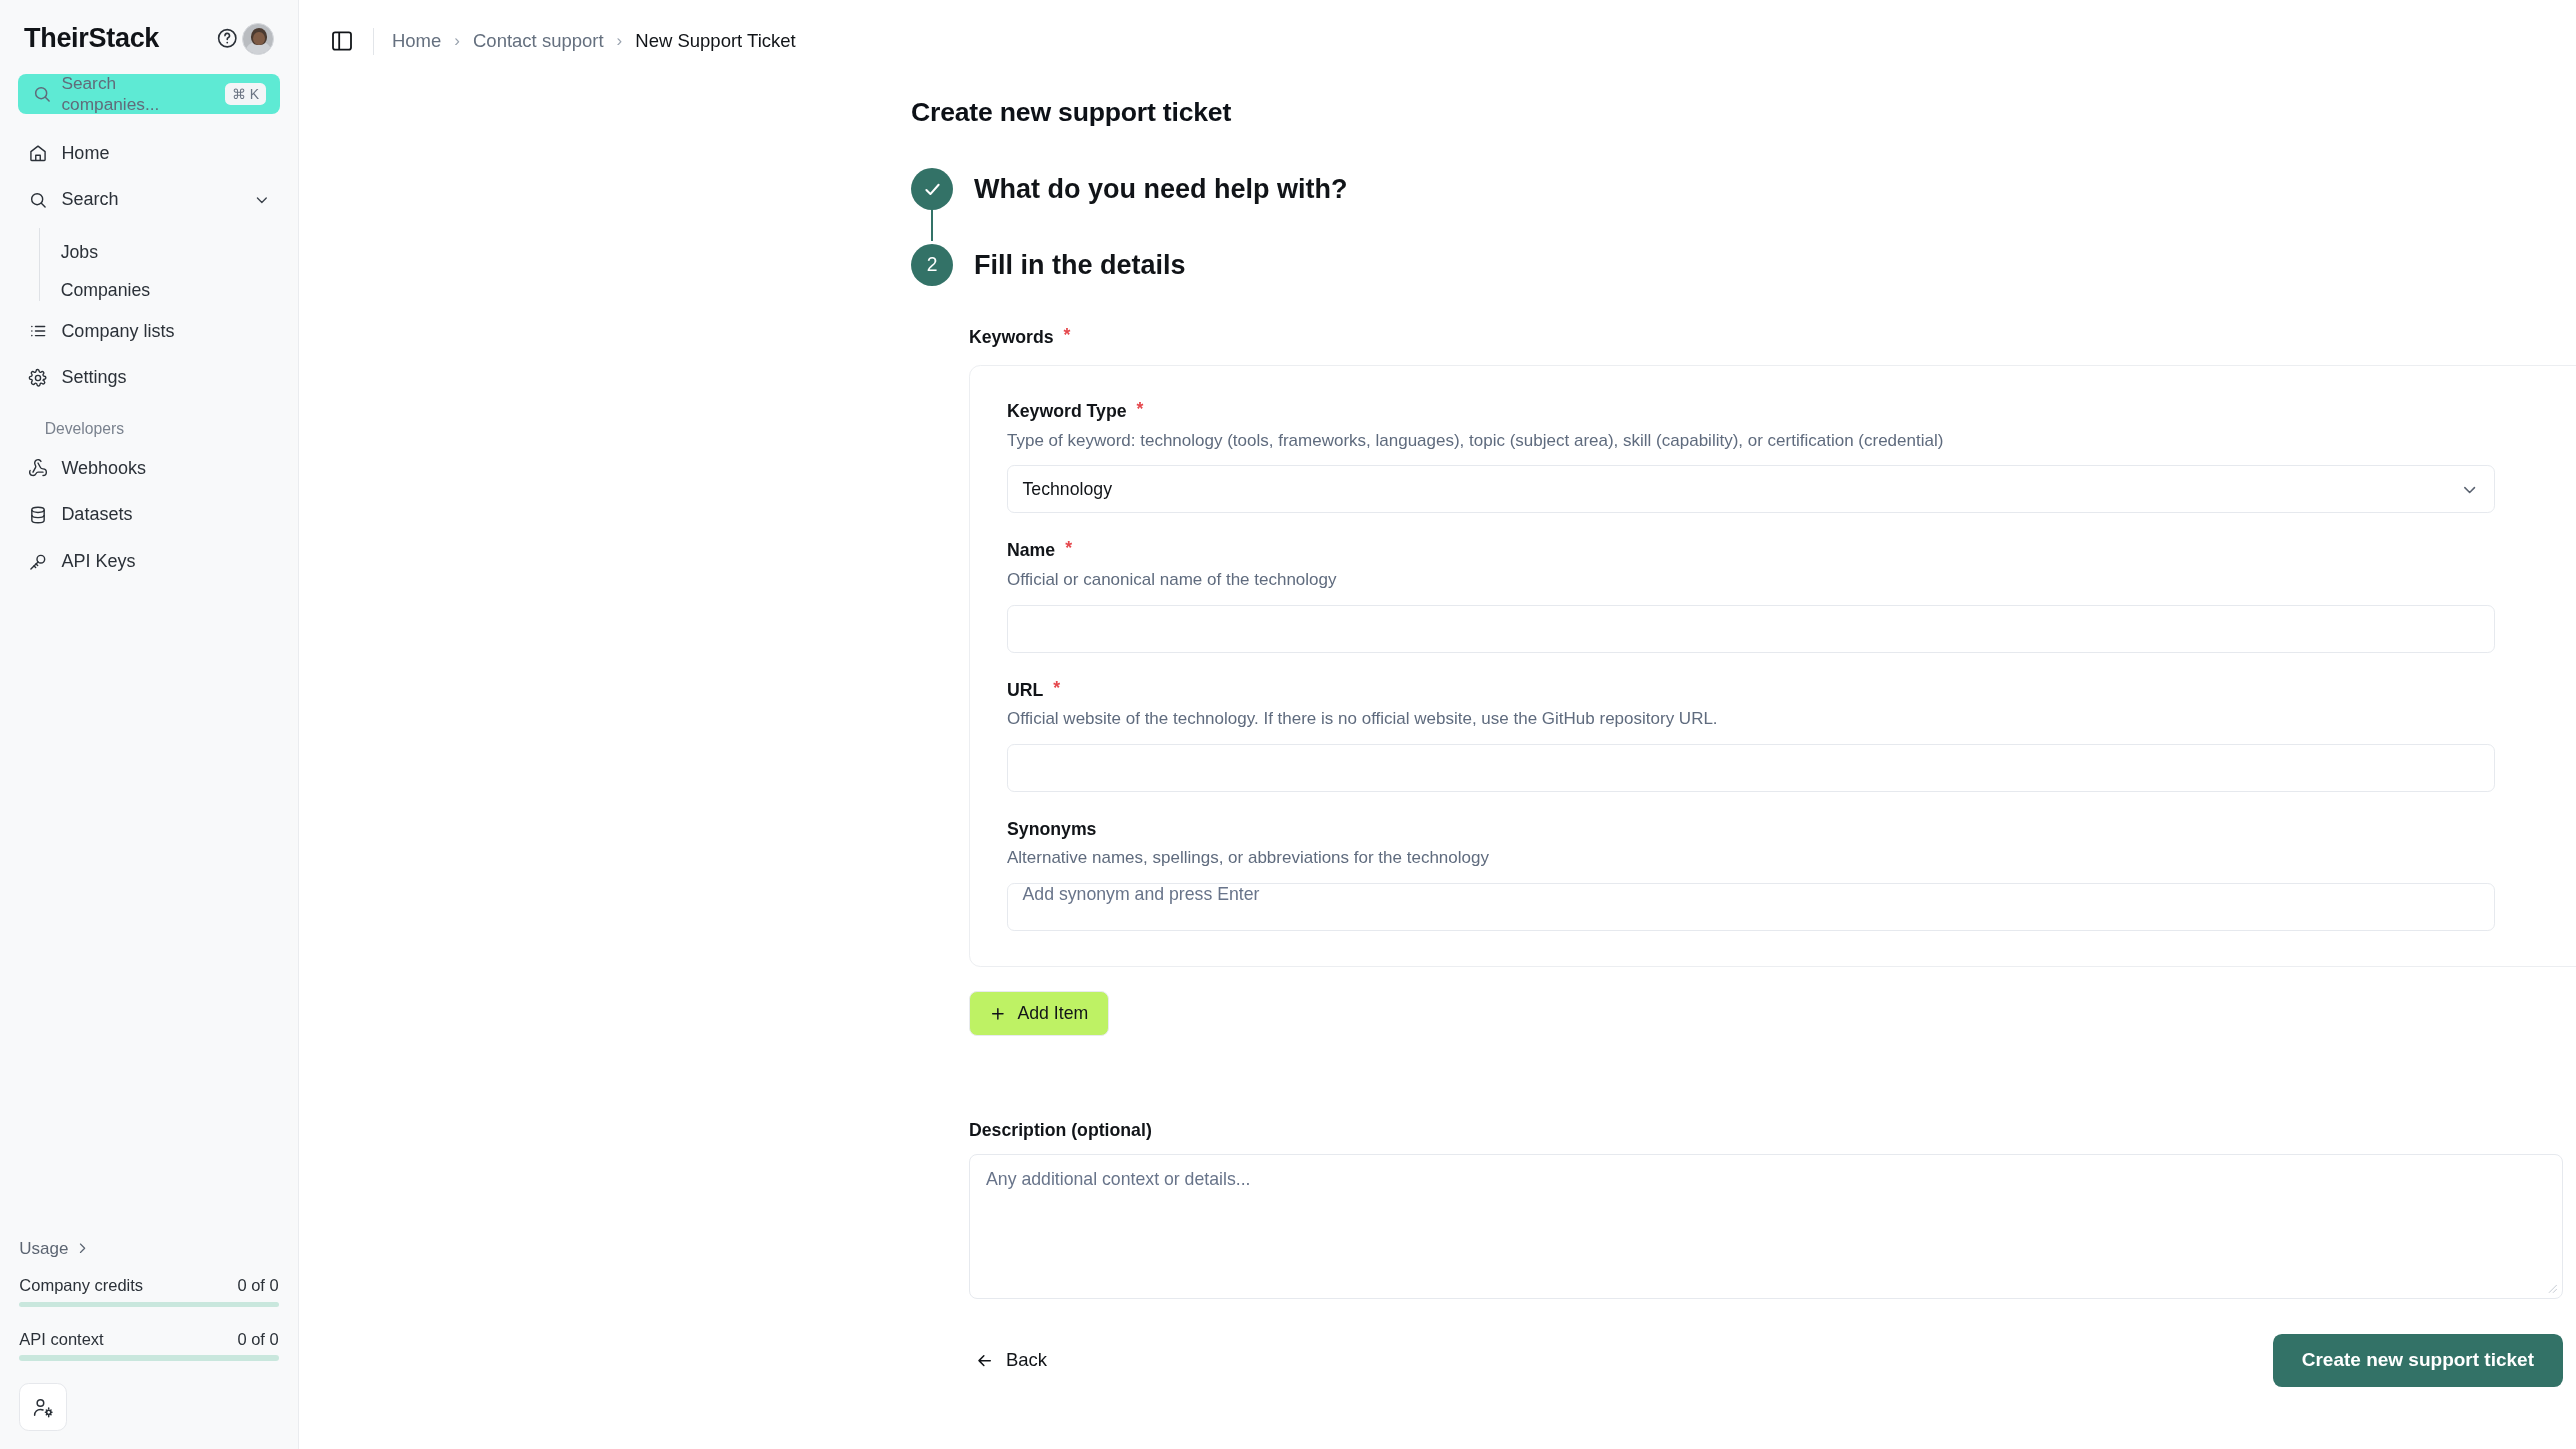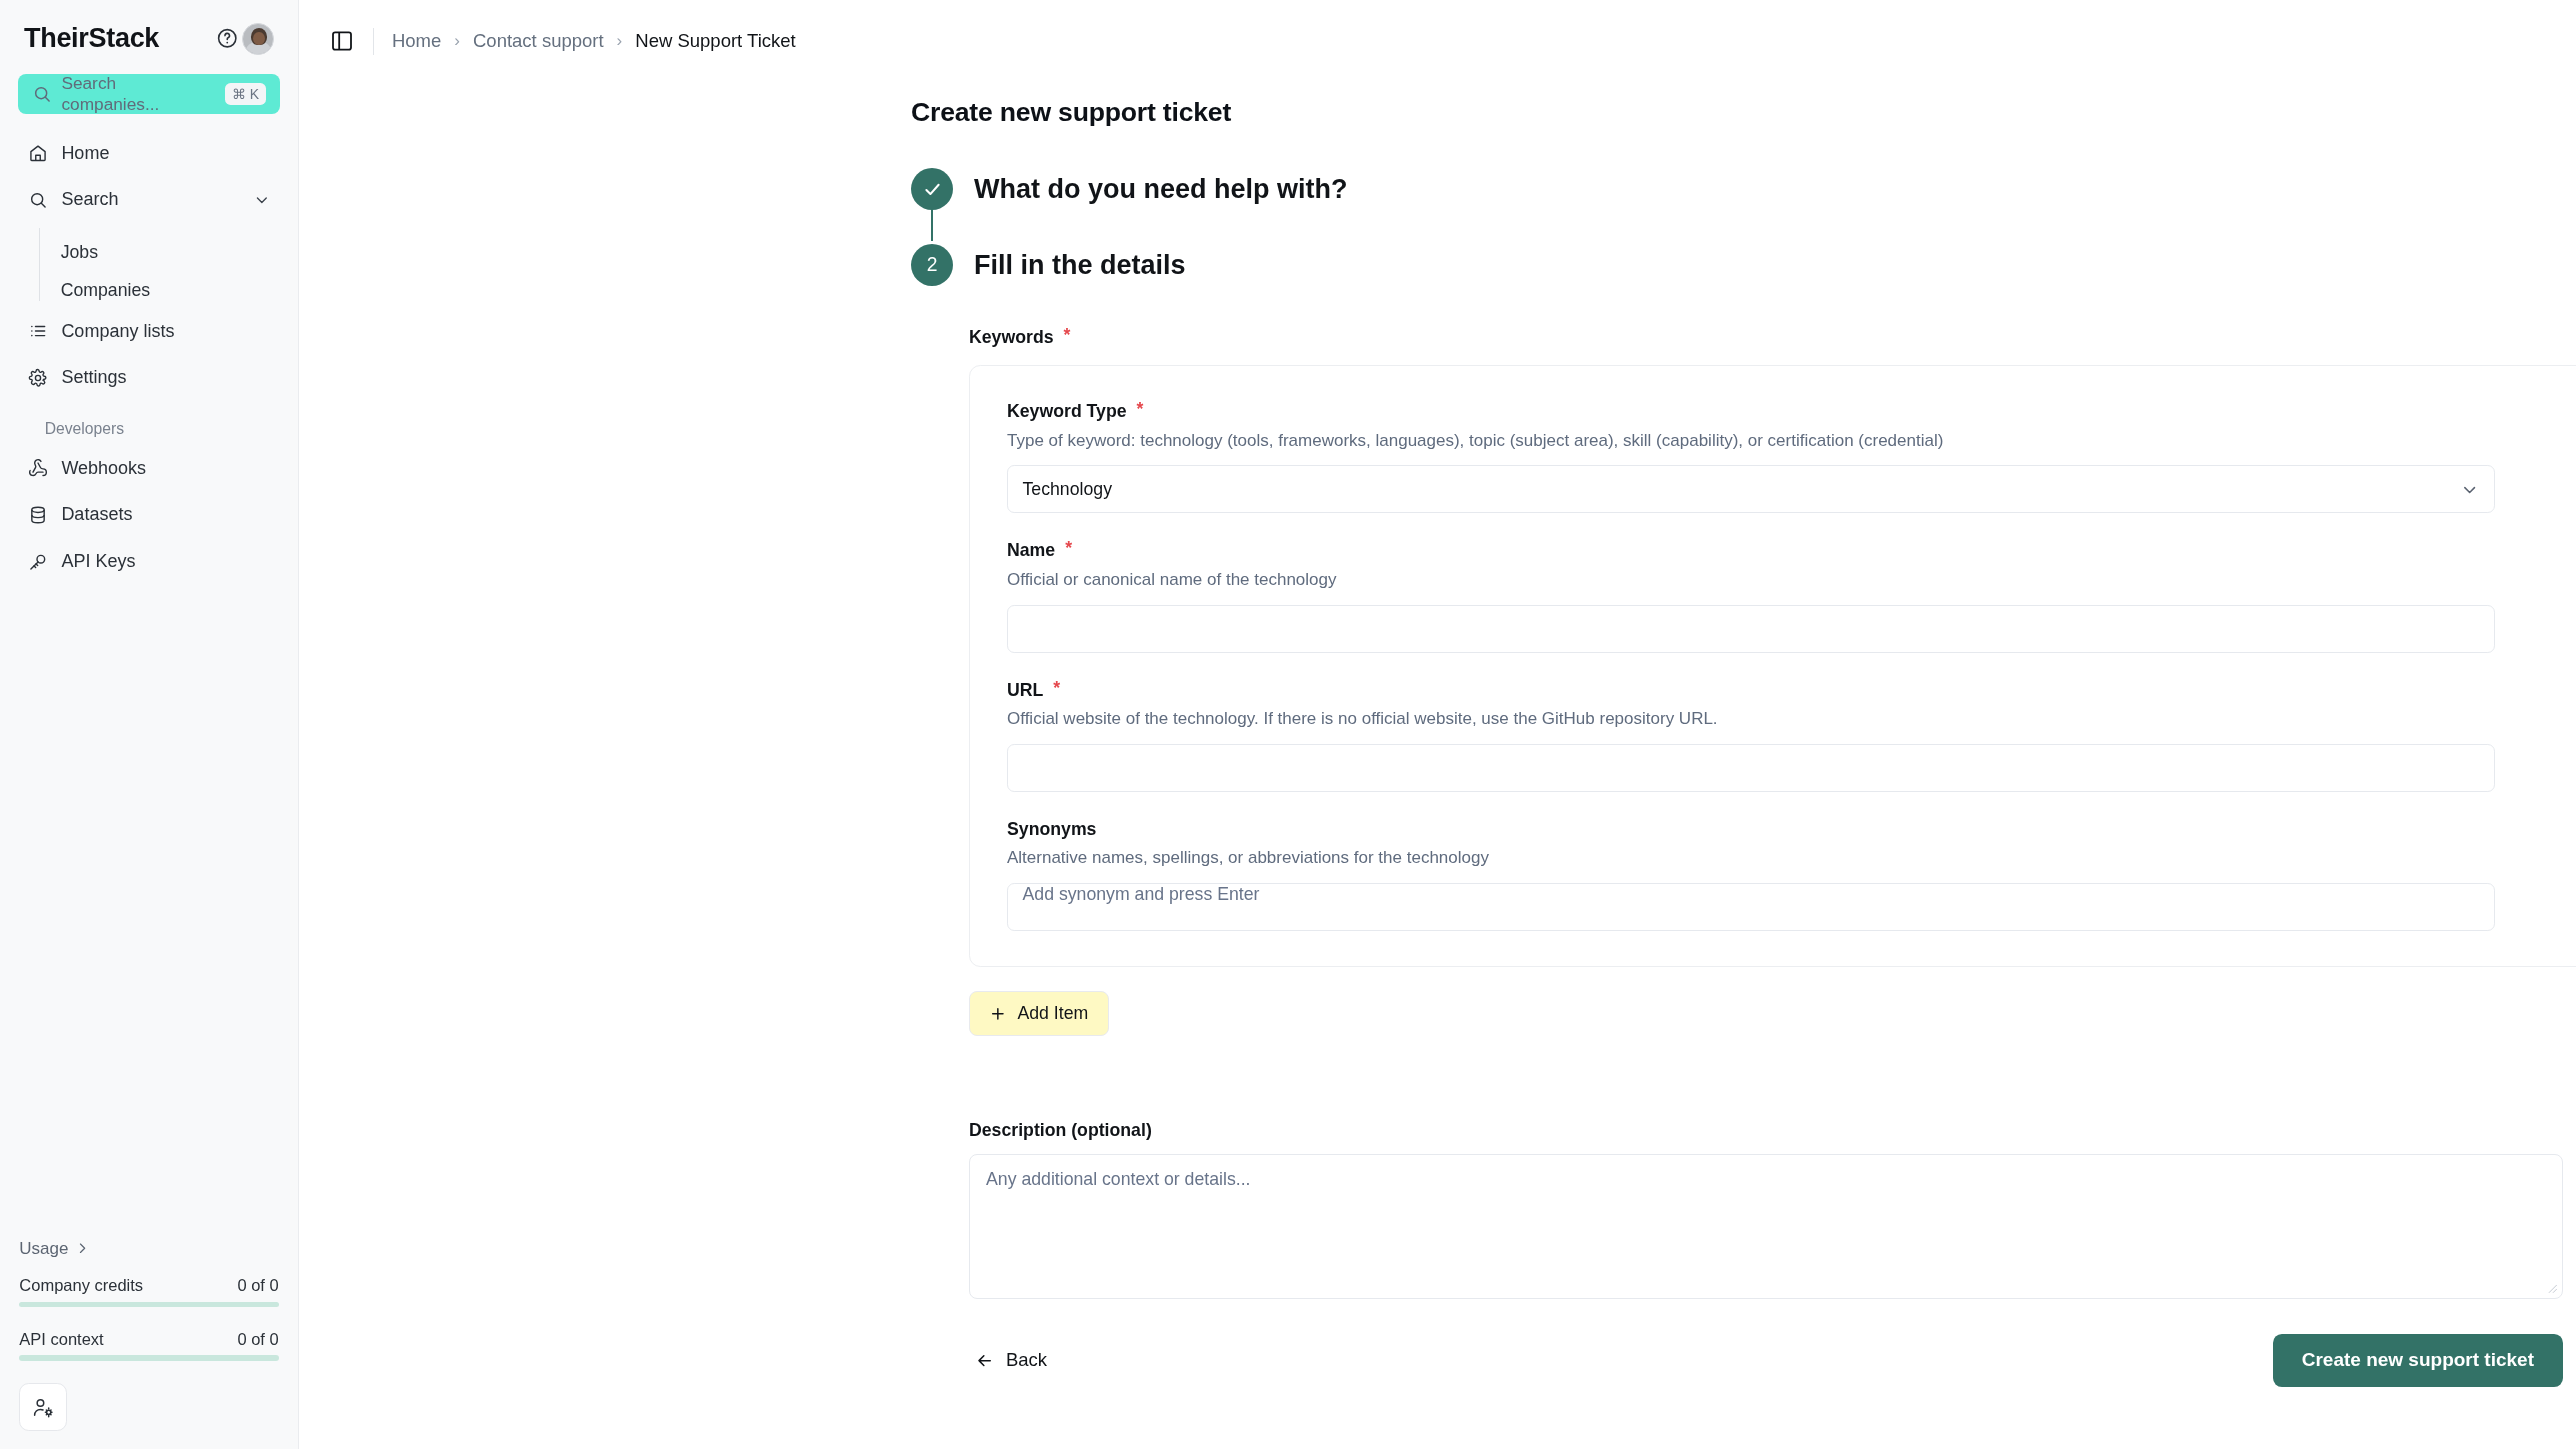--- a/index.html
+++ b/index.html
@@ -175,21 +175,21 @@
     margin-top: 13px; height: 48px; width: 1488px;
     border: 1.6px solid #e6e9ee; border-radius: 7.2px;
     background: #fff; display:flex; align-items:center;
     padding: 0 14.5px; font-size: 17.7px; color: #111418;
     justify-content: space-between; cursor: pointer;
   }
 
   .add-item {
     margin-top: 24px; height: 45px; display:inline-flex;
     align-items:center; gap: 10.5px; padding: 0 19.3px;
-    border: 1.6px solid #e8eaee; border-radius: 8px; background: #fef9c3;
+    border: 1.6px solid #e8eaee; border-radius: 8px; background: #bef264;
     font-size: 17.7px; color: #111418; cursor: pointer; font-weight: 400;
   }
 
   .desc-block { margin-top: 84px; }
   .textarea {
     margin-top: 13px; width: 1594px; height: 145px;
     border: 1.6px solid #e6e9ee; border-radius: 8px;
     padding: 14.5px 16px; font-size: 17.7px; color: #68748a;
     cursor: text; position: relative; background: #fff;
   }

